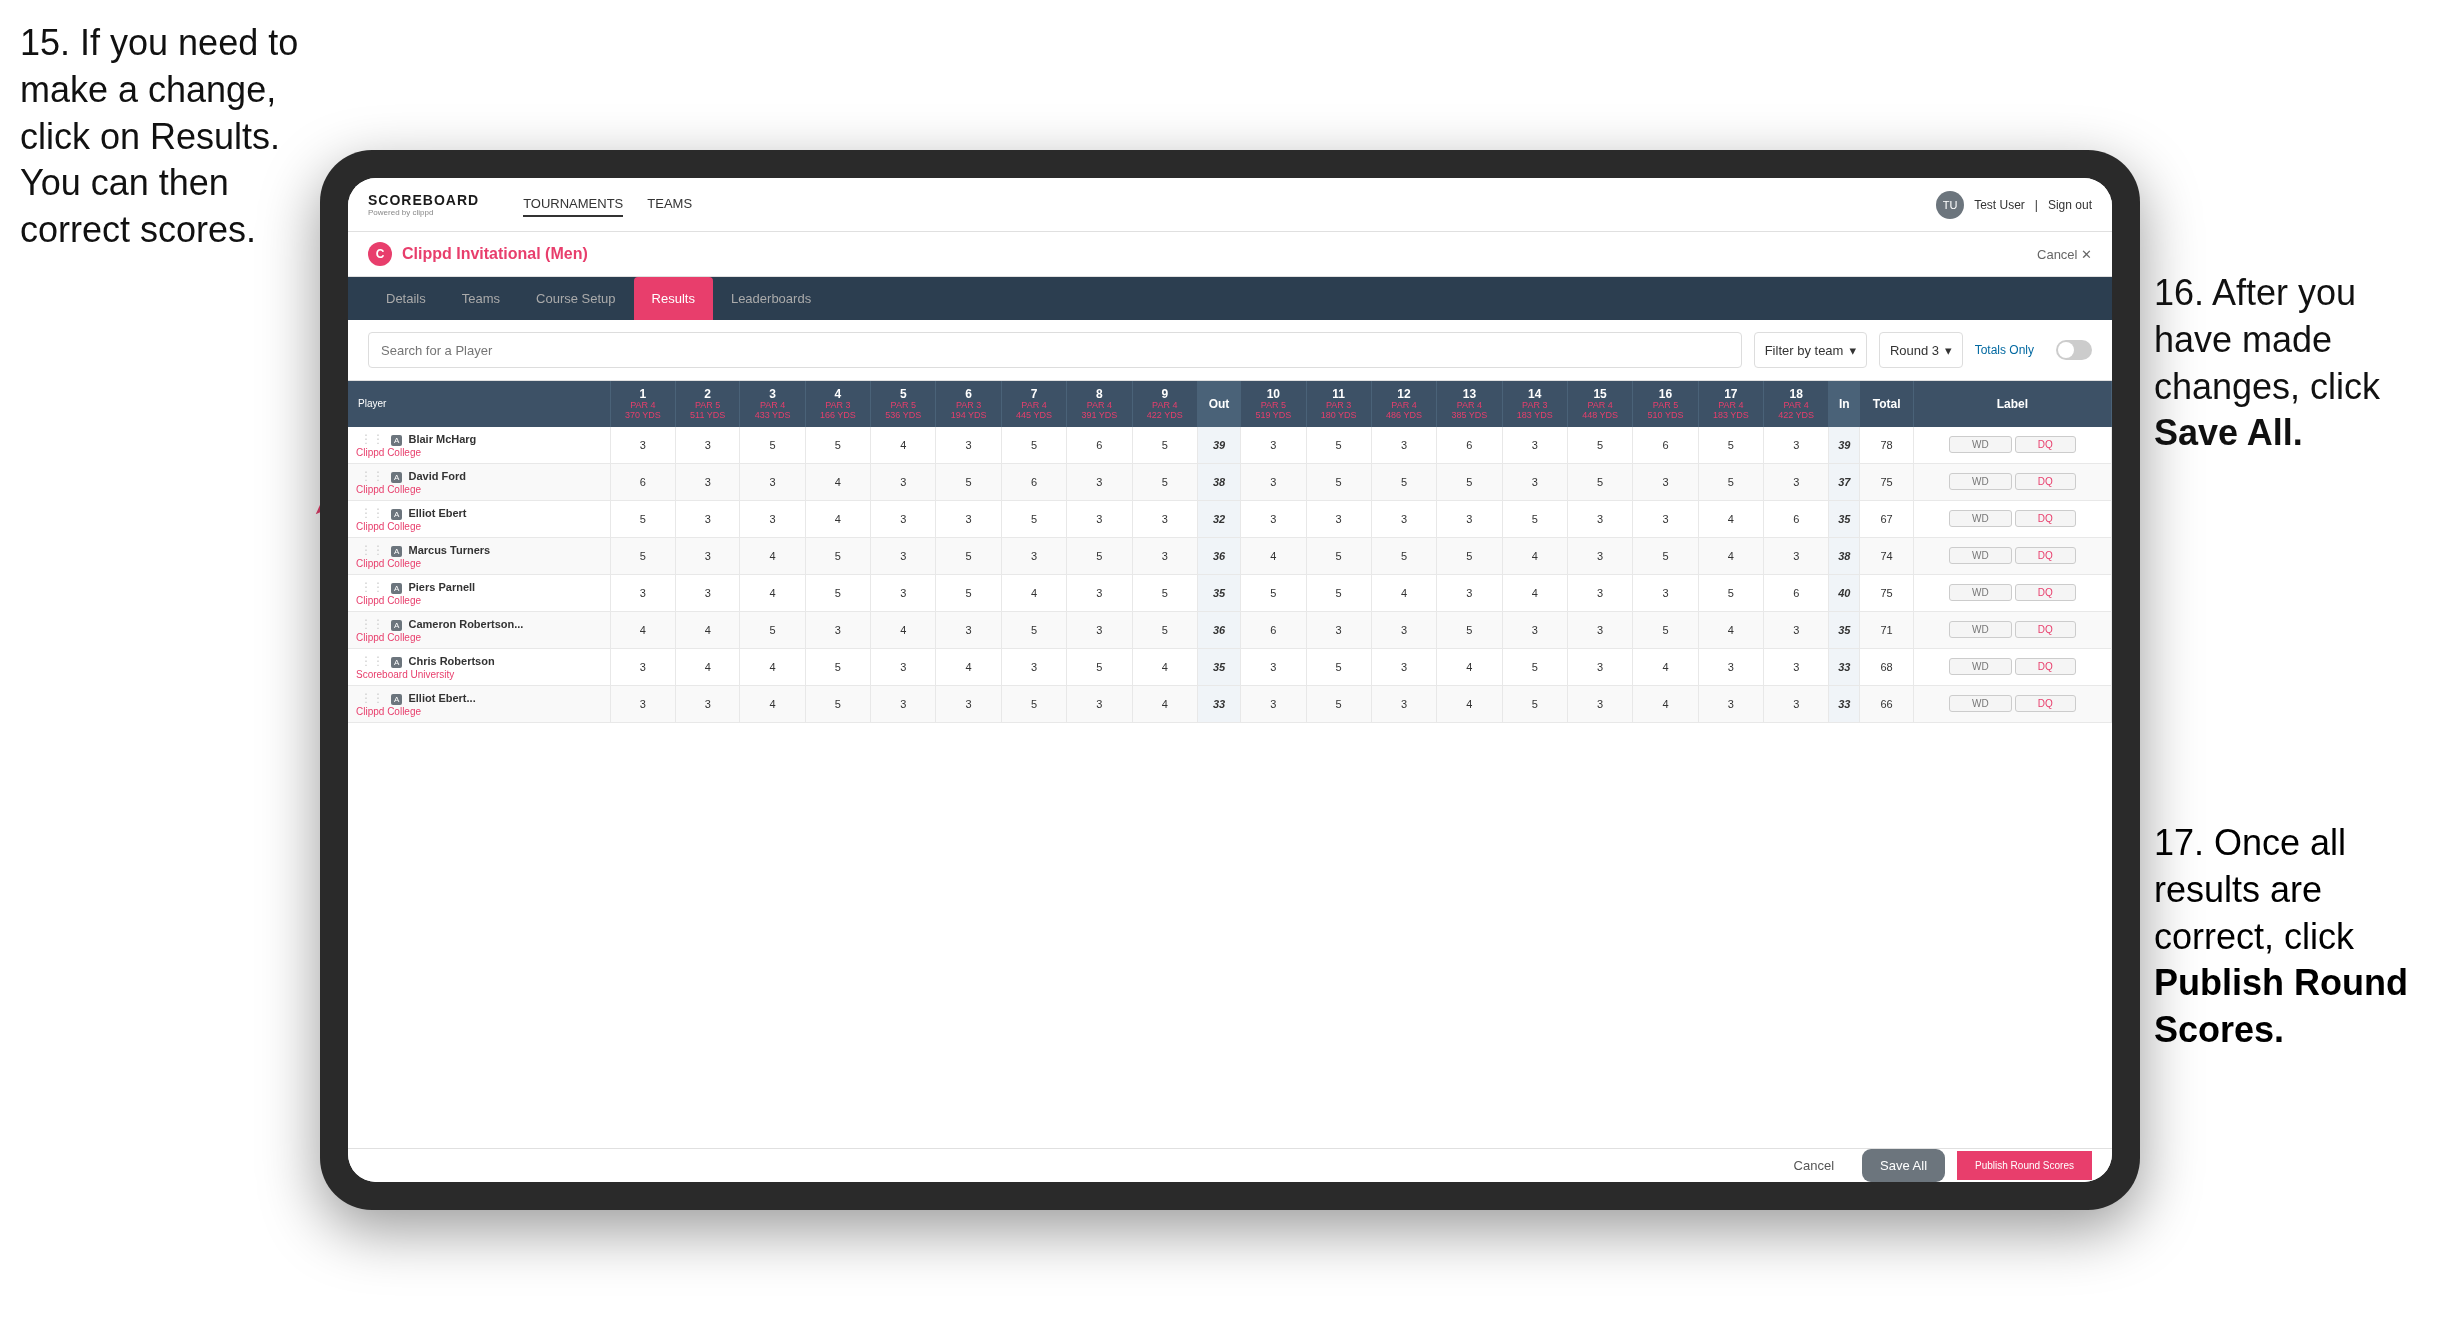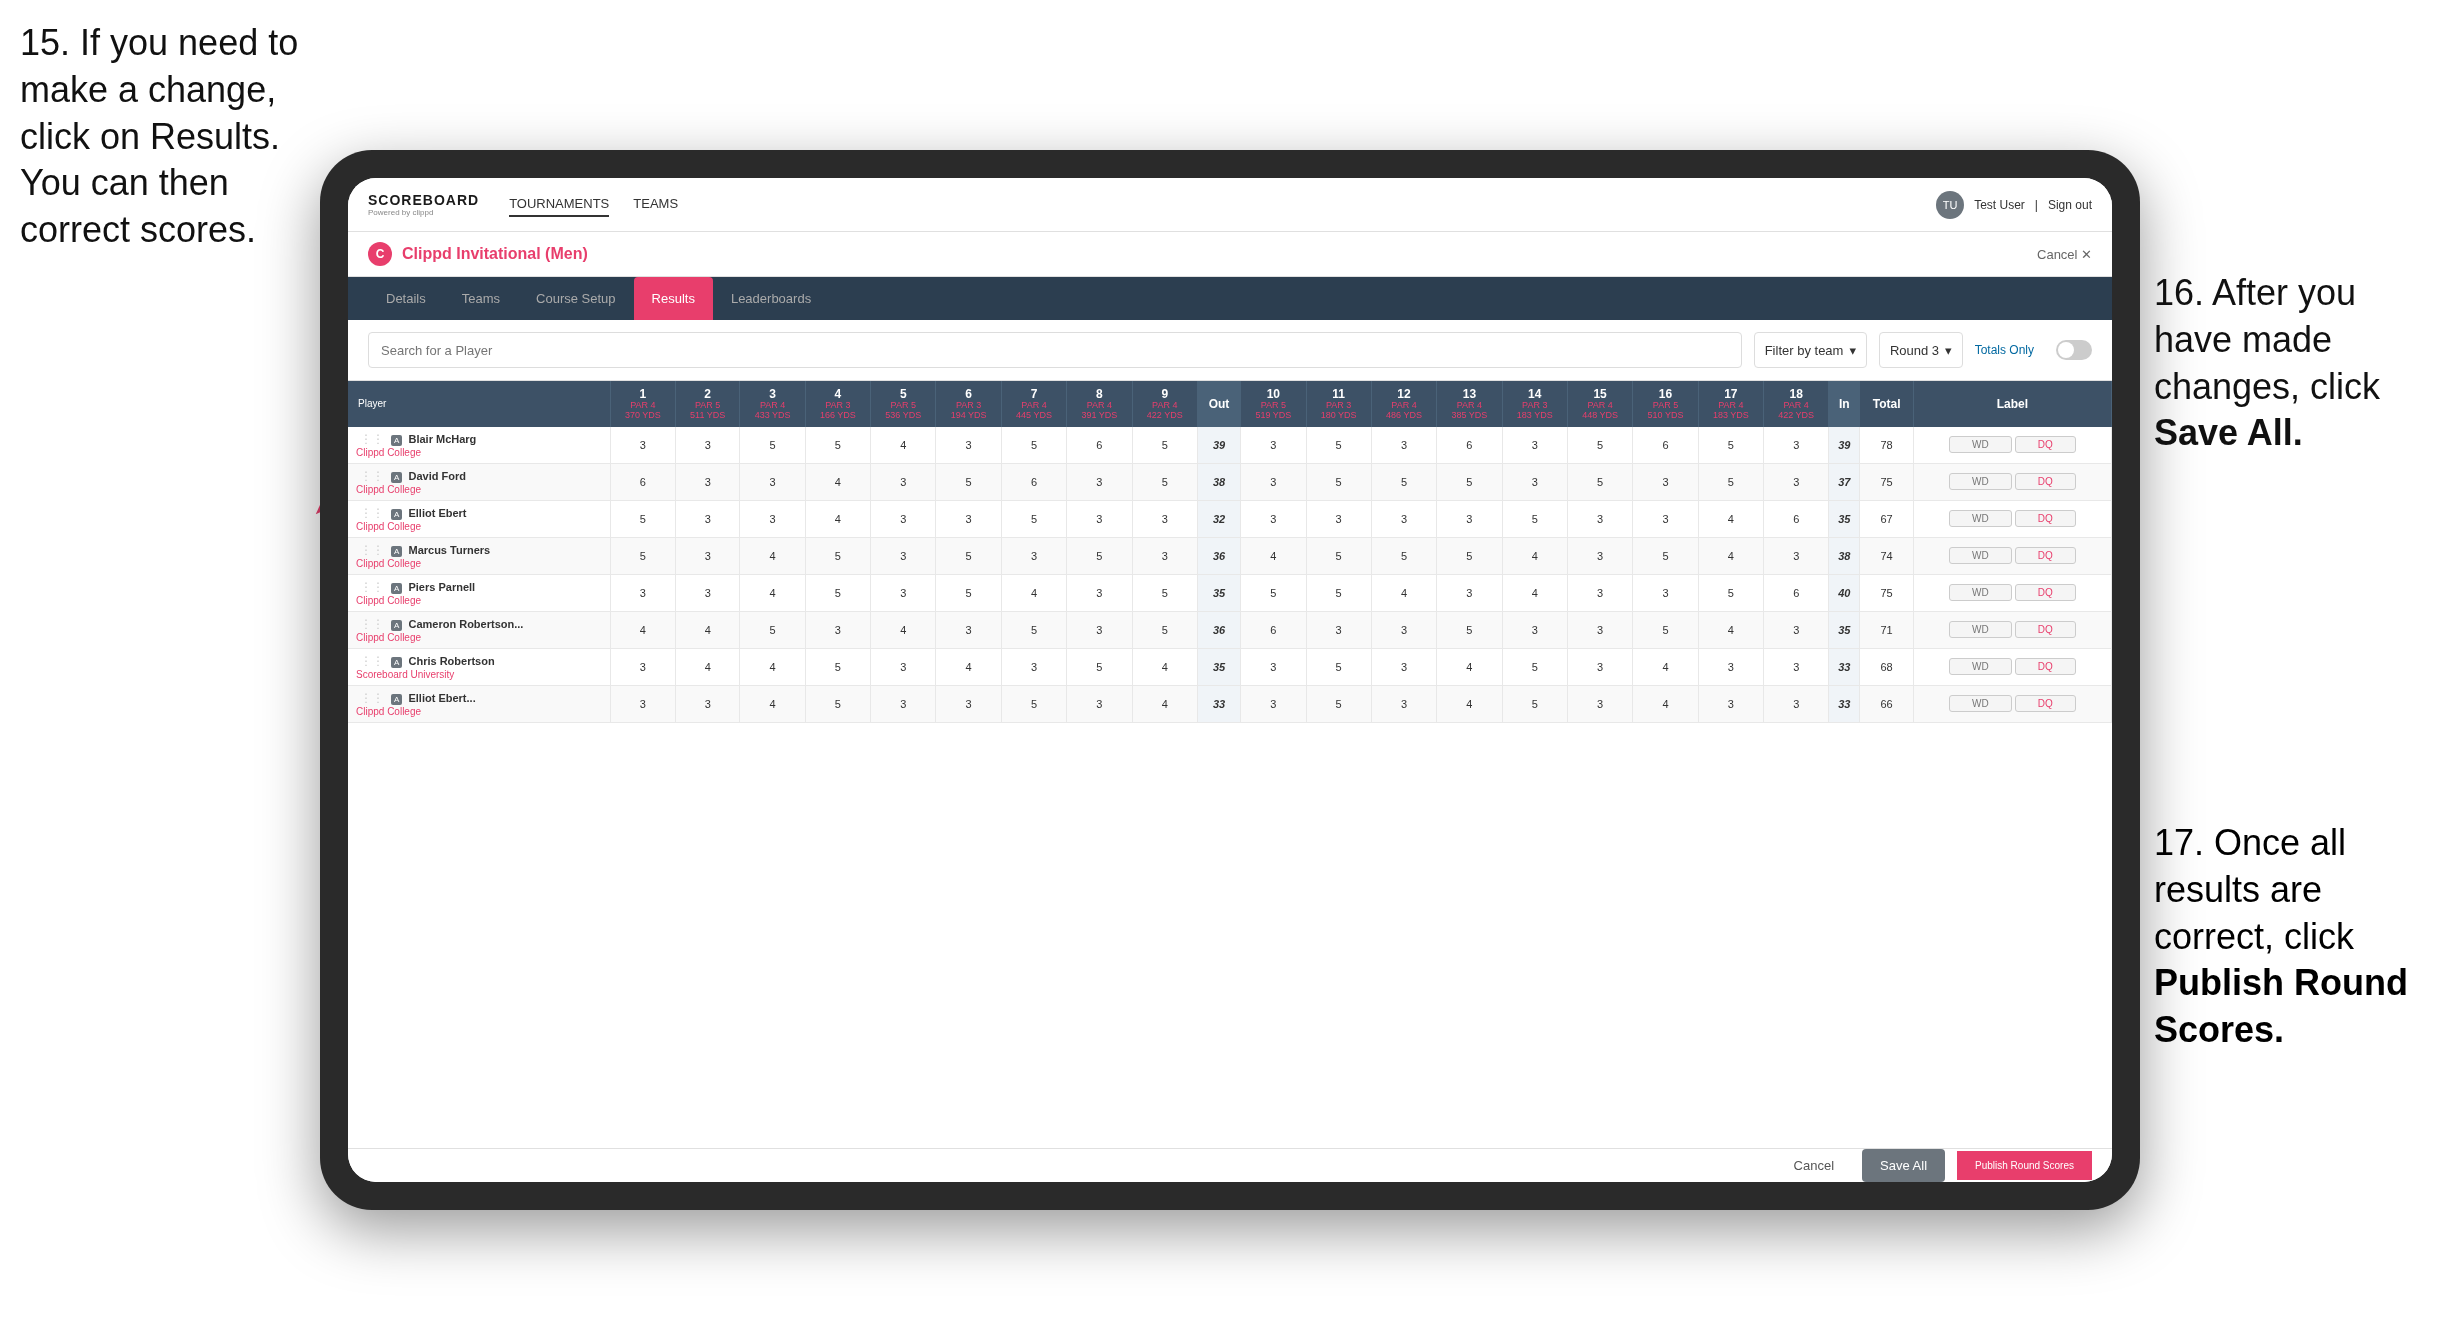--- a/index.html
+++ b/index.html
@@ -76,21 +76,21 @@
       height: 54px;
       display: flex;
       align-items: center;
       padding: 0 20px;
       border-bottom: 1px solid #e0e0e0;
       flex-shrink: 0;
     }
     .logo-area {
       display: flex;
       align-items: center;
-      margin-right: 30px;
+      margin-right: 44px;
     }
     .logo-text {
       font-size: 14px;
       font-weight: 800;
       color: #1a1a1a;
       letter-spacing: 1px;
     }
     .logo-sub {
       font-size: 8px;
       color: #888;
@@ -360,21 +360,21 @@
       font-size: 13px;
       color: #555;
       cursor: pointer;
       padding: 8px 16px;
     }
     .btn-save-all {
       font-size: 13px;
       color: #fff;
       background: #6c757d;
       border: none;
-      border-radius: 4px;
+      border-radius: 9px;
       padding: 9px 18px;
       cursor: pointer;
       font-weight: 500;
     }
     .btn-publish {
       font-size: 10px;
       color: #fff;
       background: #e83e6c;
       border: none;
       border-radius: 0;

